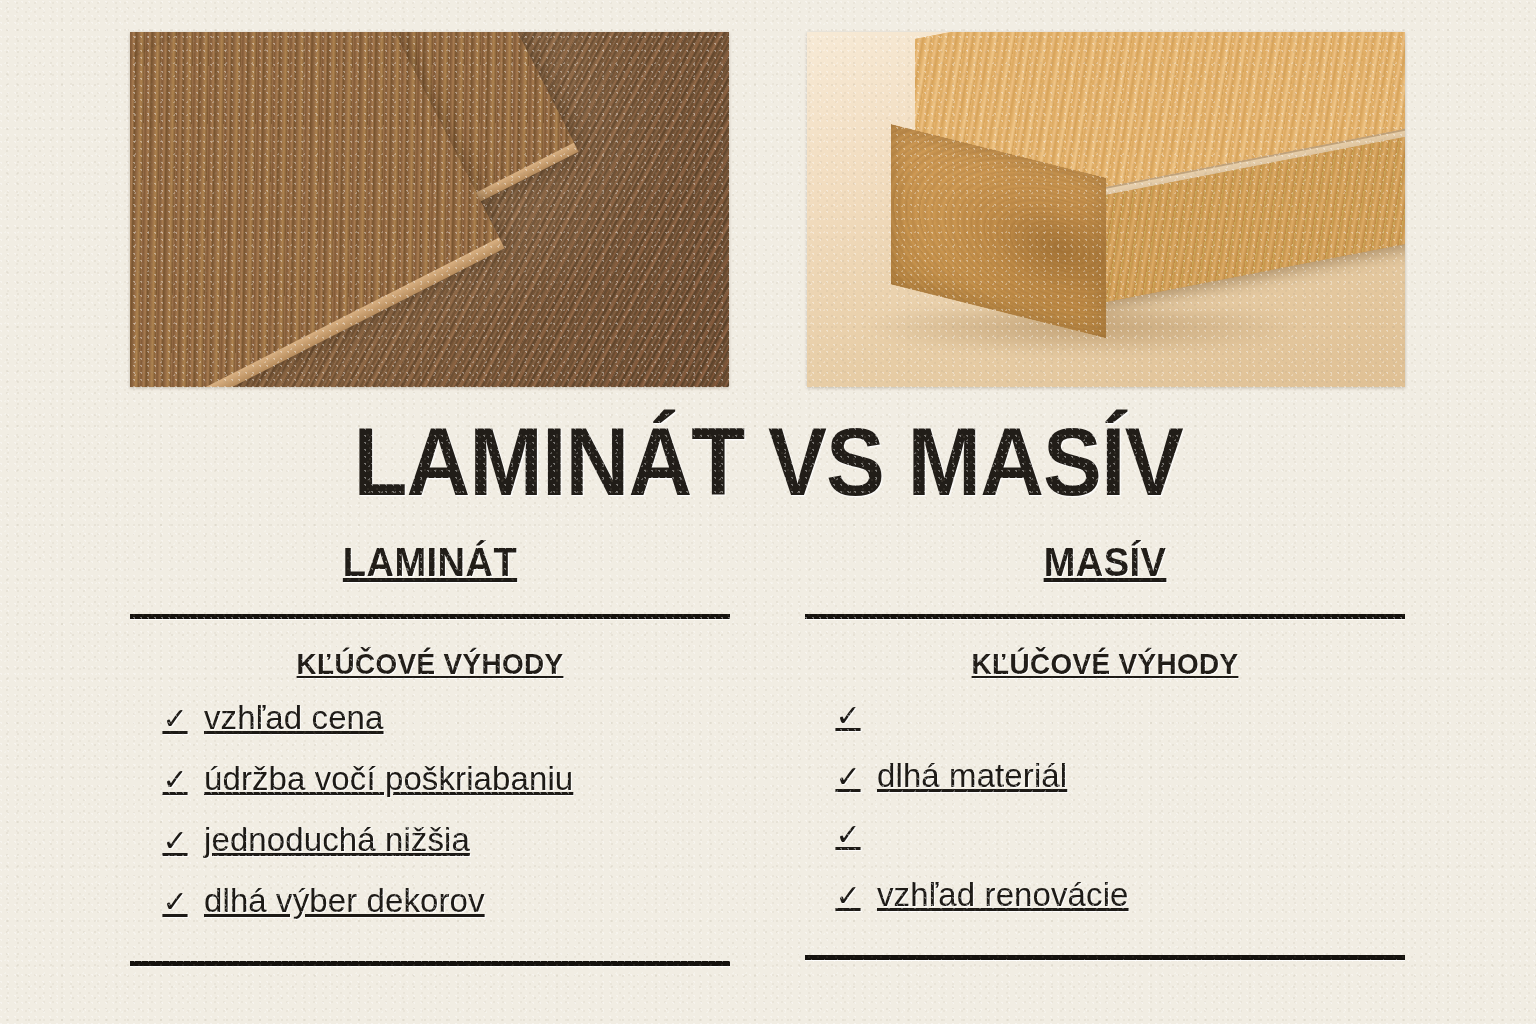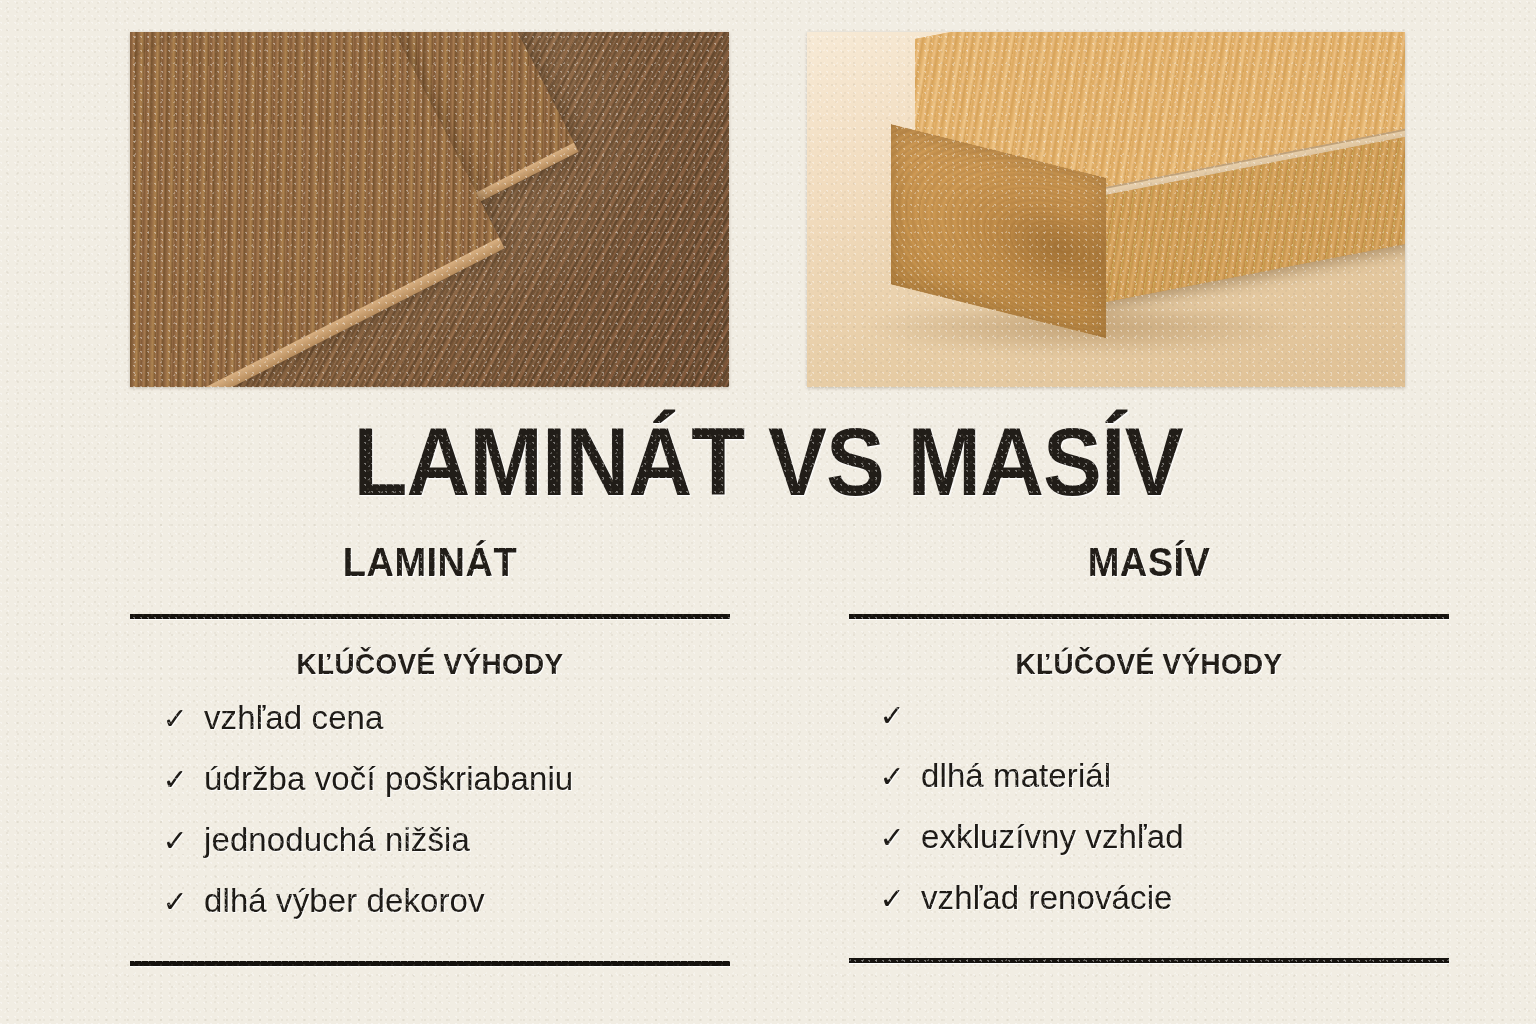--- a/index.html
+++ b/index.html
@@ -157,23 +157,24 @@
     color:#211d18;
     text-shadow:1px 1px 0 rgba(255,255,255,.85), 2px 2px 1px rgba(255,255,255,.35);
     transform:scaleX(.92);
   }
 
   
   .col{
     position:absolute;
     top:540px;
     width:600px;
+    text-decoration:underline;
   }
   #col-laminate{ left:130px; }
-  #col-solid   { left:849px; }
+  #col-solid   { left:805px; }
 
   .col-title{
     text-align:center;
     font-size:40px;
     font-weight:900;
     letter-spacing:.5px;
     font-stretch:condensed;
     color:#211d18;
     text-shadow:1px 1px 0 rgba(255,255,255,.9);
     transform:scaleX(.95);
@@ -283,21 +284,20 @@
   <ul class="benefit-list">
     <li class="benefit-item">
       <span class="check-icon">✓</span>
     </li>
     <li class="benefit-item">
       <span class="check-icon">✓</span>
       <span class="benefit-text">dlhá materiál</span>
     </li>
     <li class="benefit-item">
       <span class="check-icon">✓</span>
-      <span class="benefit-text">exkluzívny vzhľad</span>
     </li>
     <li class="benefit-item">
       <span class="check-icon">✓</span>
       <span class="benefit-text">vzhľad renovácie</span>
     </li>
   </ul>
   <div class="spacer-to-bottom"></div>
   <div class="rule rule-bottom"></div>
 </section>
 

